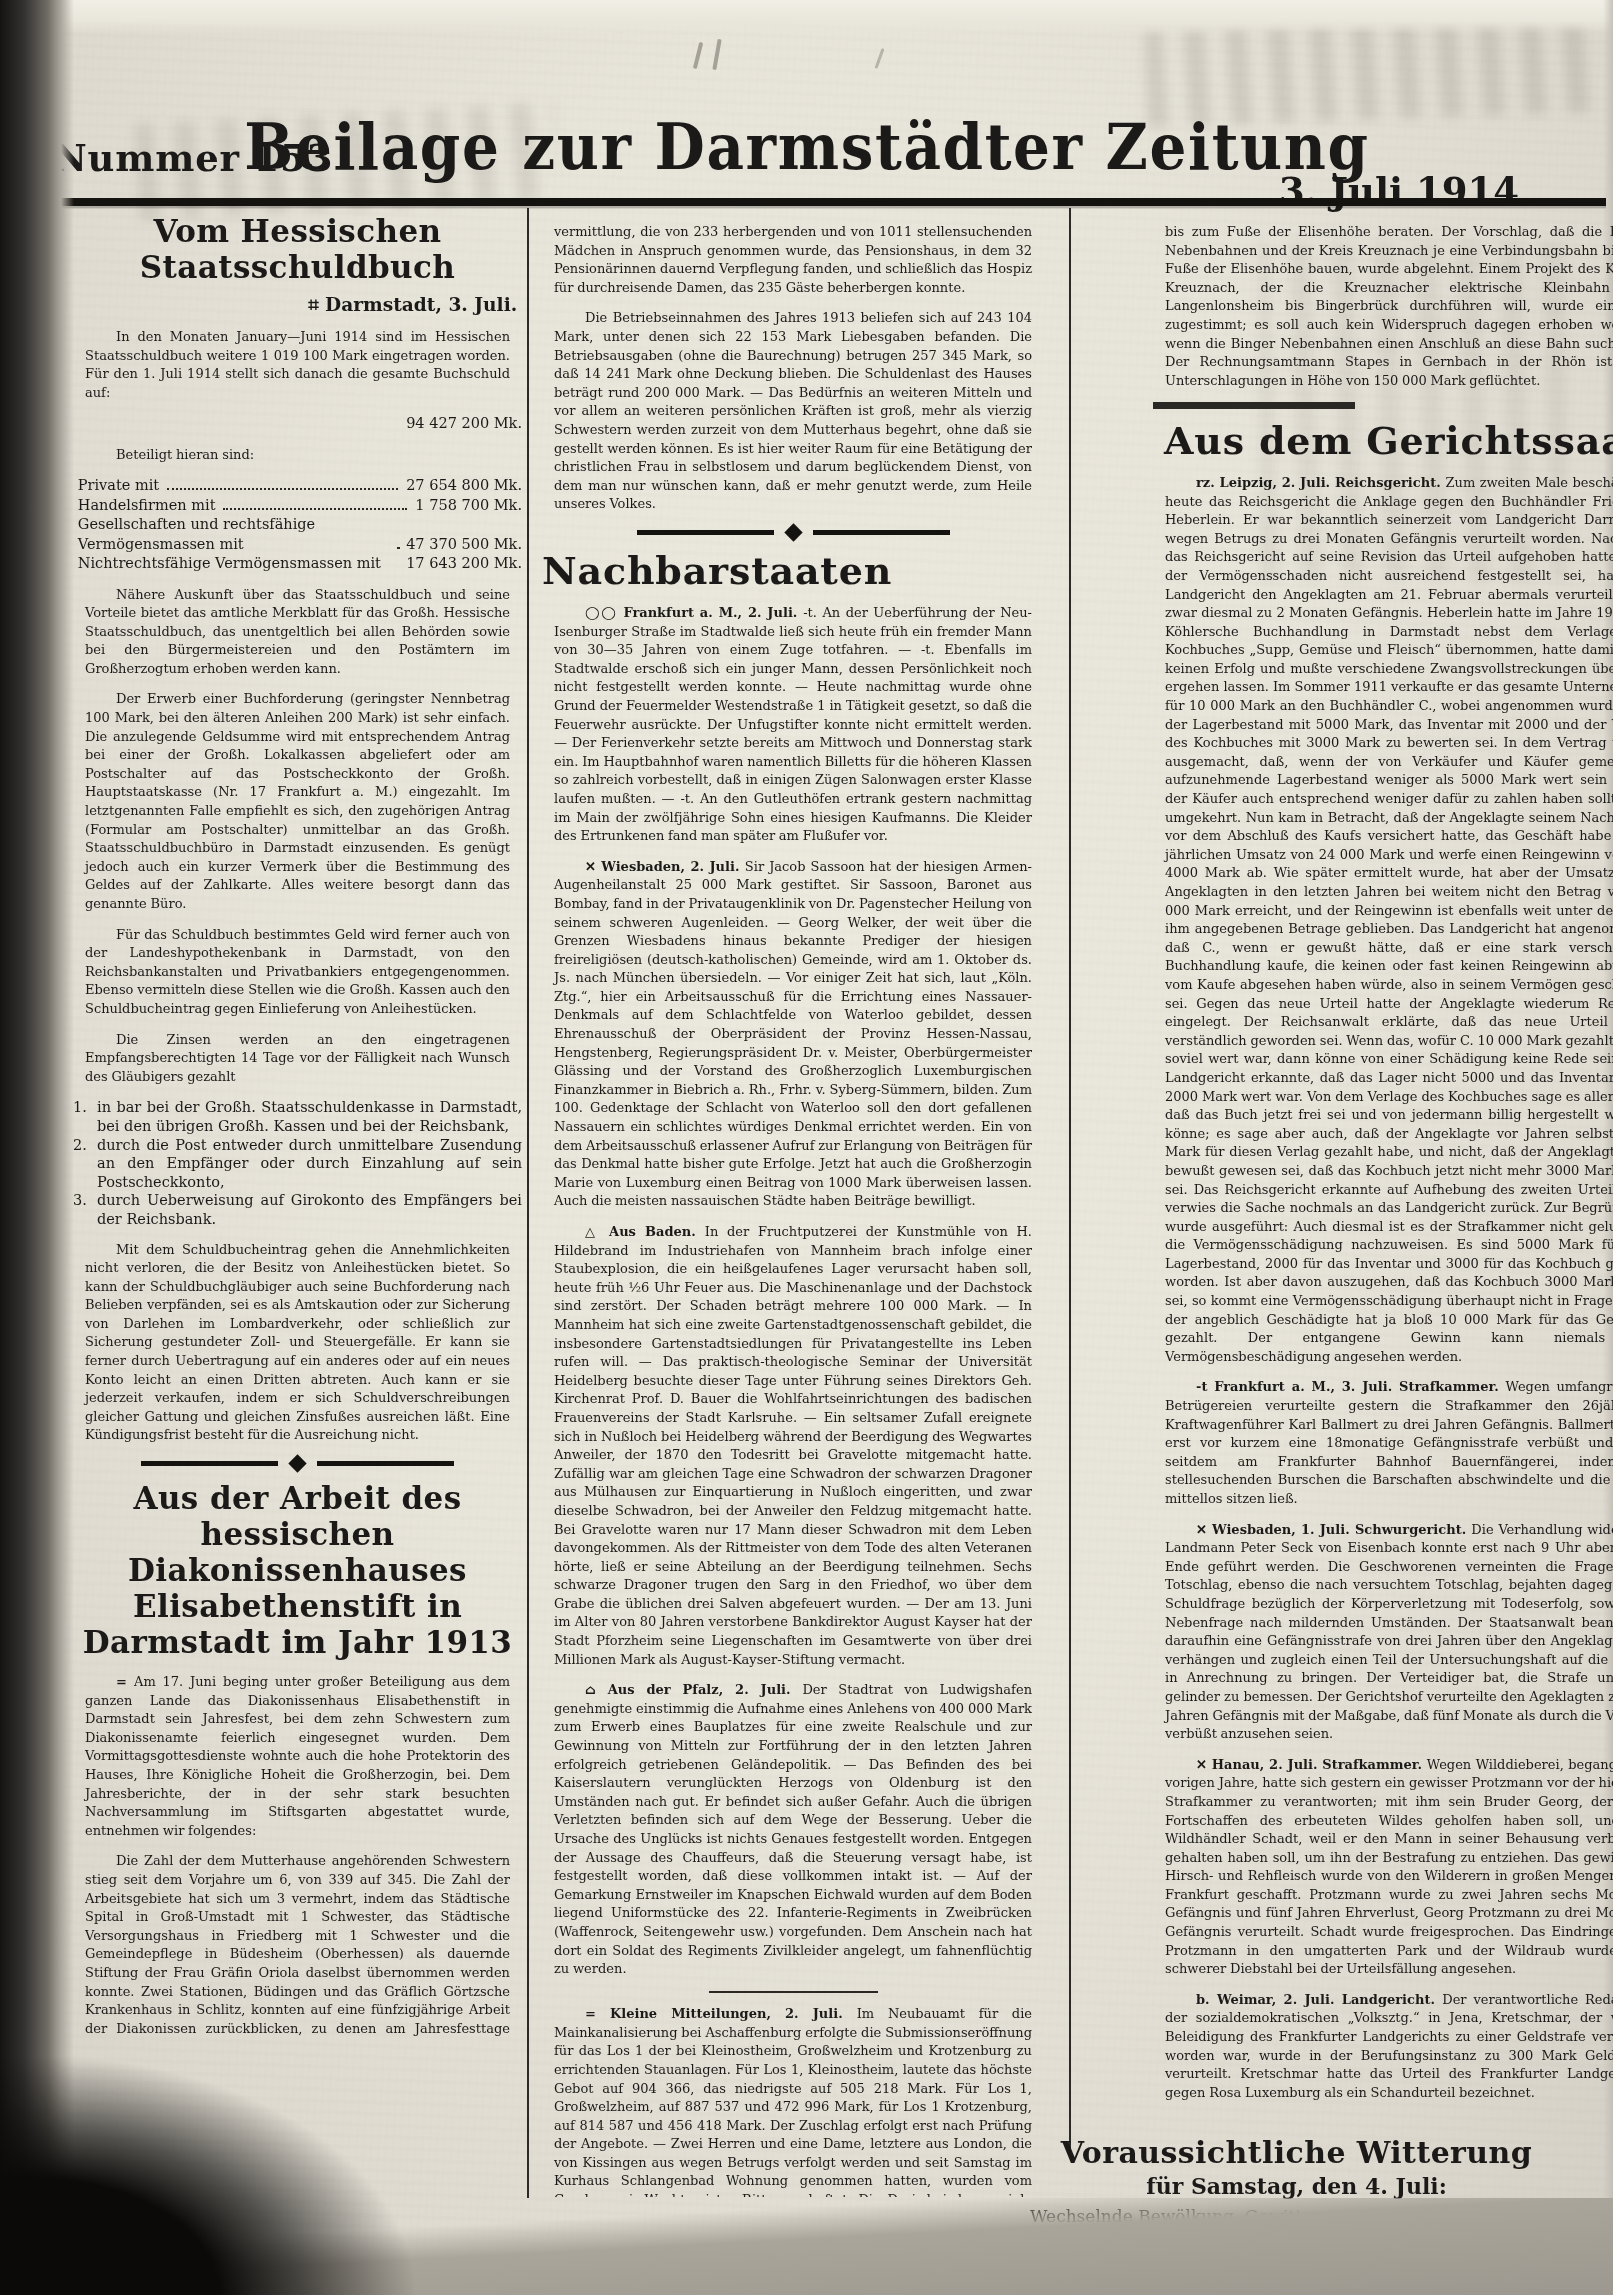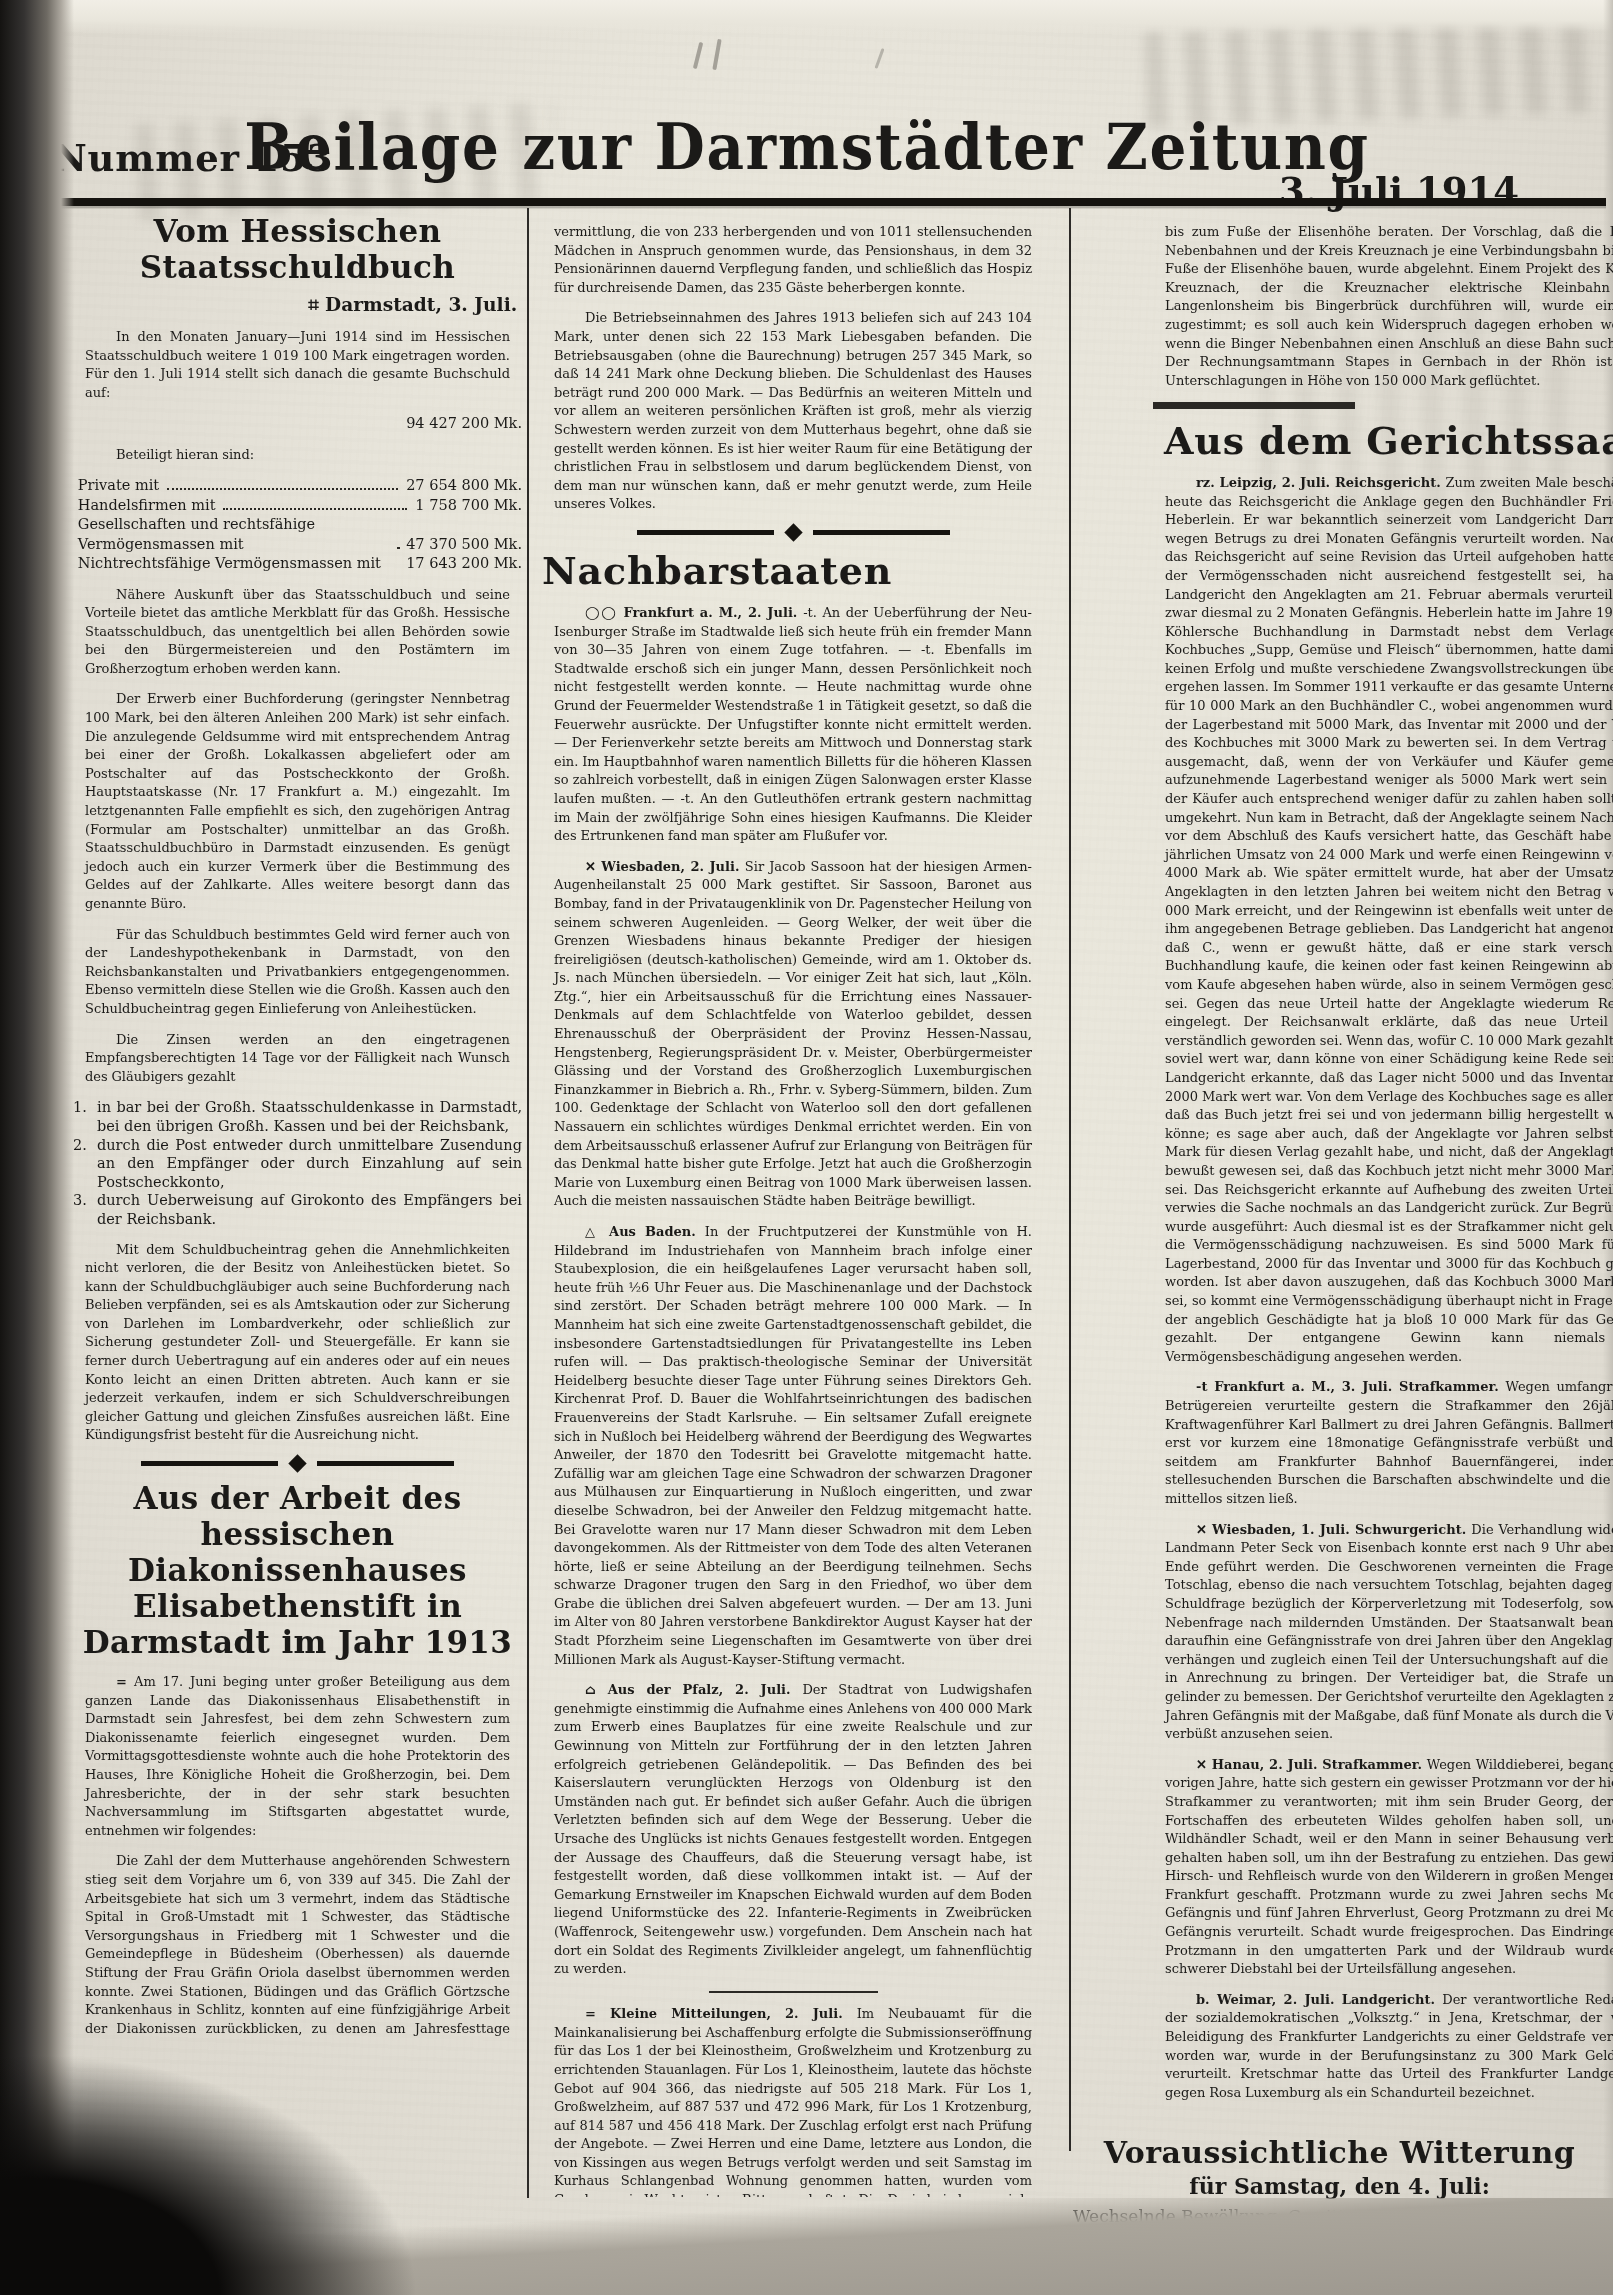--- a/index.html
+++ b/index.html
@@ -80,21 +80,21 @@
   .amount-row .value{flex:none;white-space:nowrap;}
   .li{display:flex;font-size:14.5px;line-height:18.6px;}
   .li .num{flex:none;width:24px;}
   .li .body{flex:1;text-align:justify;}
   .ornament{display:flex;align-items:center;justify-content:center;margin:11.3px 0;}
   .ornament .bar{width:137px;height:5.6px;background:#15130f;}
   .ornament .diamond{width:13px;height:13px;background:#15130f;transform:rotate(45deg);margin:0 13px;}
   .rule-short{height:2.4px;background:#2a2824;width:169px;margin:11.3px auto;}
 
   
-  .weather{position:absolute;left:1073px;top:2135px;width:533px;text-align:center;}
+  .weather{position:absolute;left:1030px;top:2135px;width:533px;text-align:center;}
   .weather .w-head{font-size:30px;font-weight:bold;letter-spacing:0.4px;}
   .weather .w-sub{font-size:22px;font-weight:bold;margin-top:3.2px;}
   .weather .w-line{font-size:17px;margin-top:6.5px;text-align:left;}
 </style>
 </head>
 <body>
 
 <div class="paper"></div>
 <div class="grain"></div>
 <div class="bleed b1"></div>

